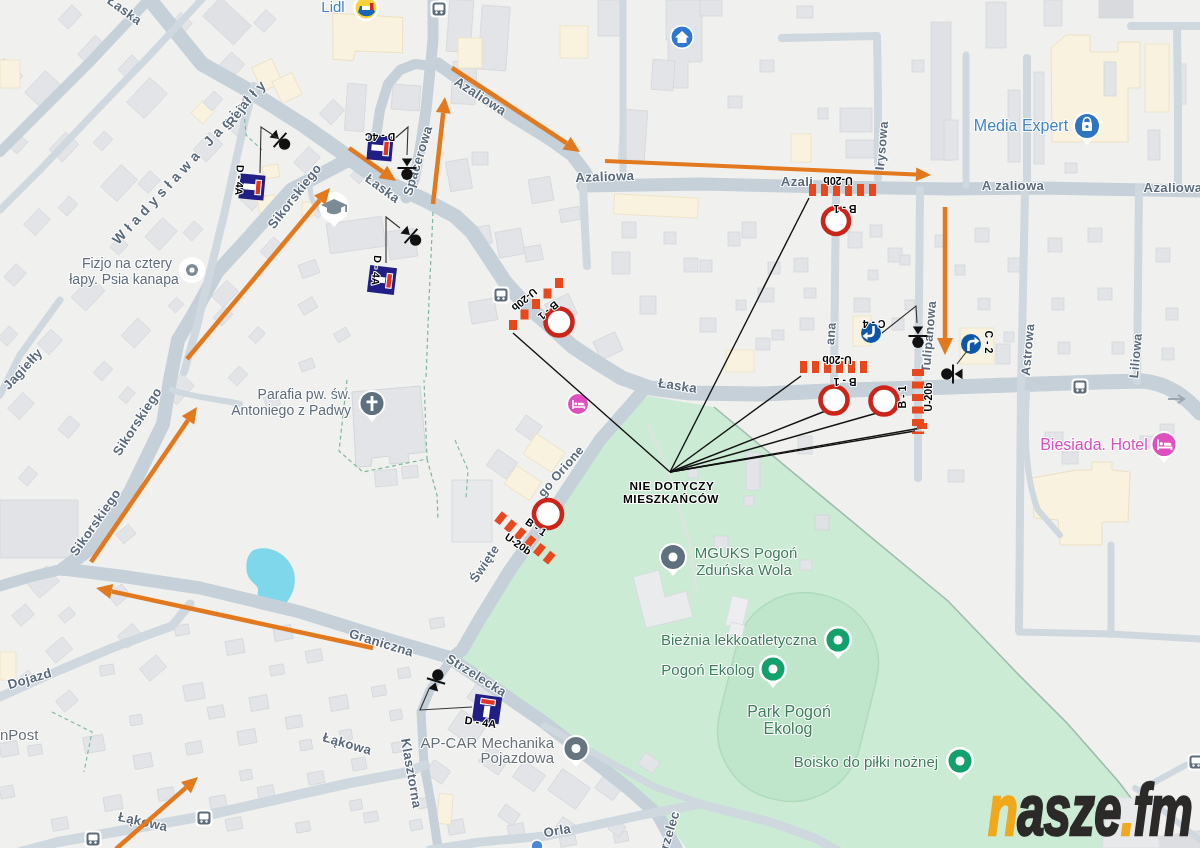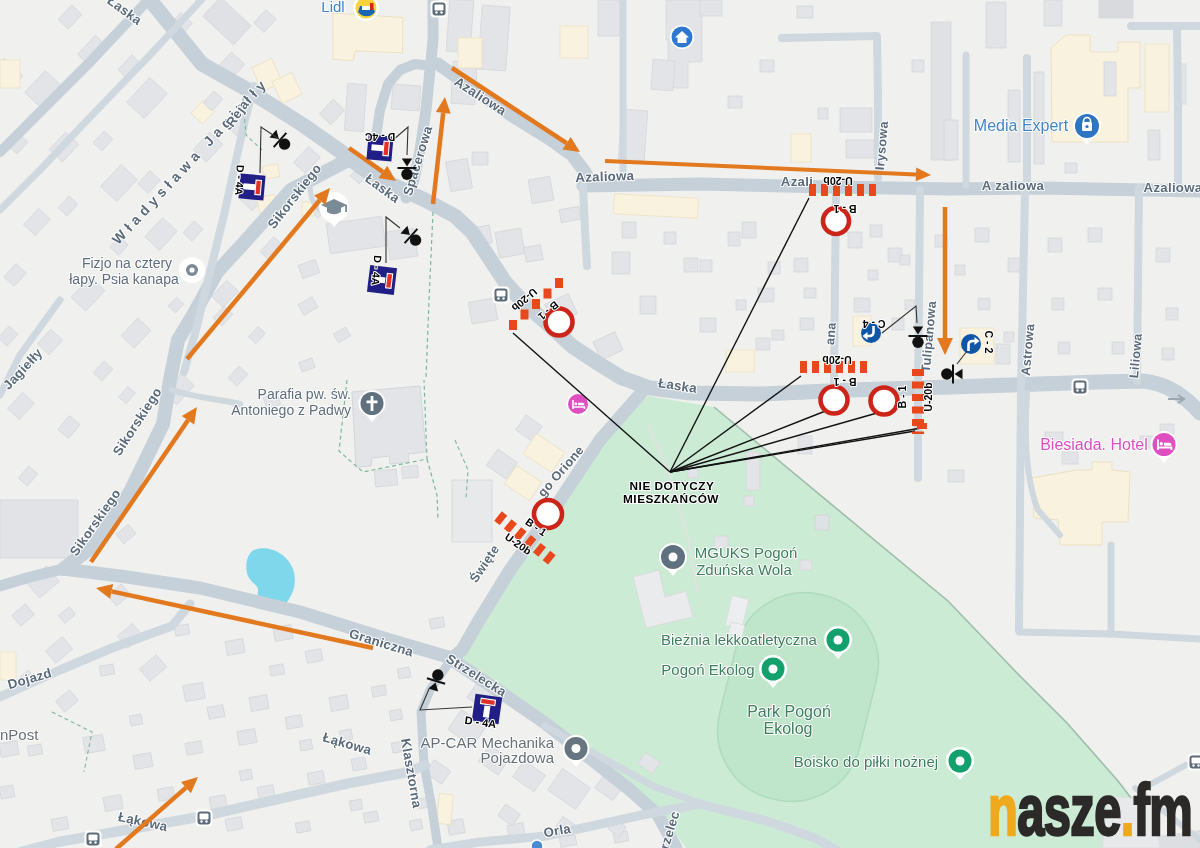--- a/index.html
+++ b/index.html
@@ -805,15 +805,15 @@
 <text x="516" y="547" transform="rotate(35 516 547)" font-size="10.6" fill="#000" font-weight="700" class="halo2" text-anchor="middle">U-20b</text>
 
 <text x="874" y="320" transform="rotate(180 874 320)" font-size="10.5" fill="#000" font-weight="700" class="halo2" text-anchor="middle">C - 4</text>
 
 <text x="985" y="342" transform="rotate(90 985 342)" font-size="10.5" fill="#000" font-weight="700" class="halo2" text-anchor="middle">C - 2</text>
 
 <text x="672" y="490" font-size="11.8" font-weight="700" fill="#000" class="halo2" text-anchor="middle" letter-spacing="0.5">NIE DOTYCZY</text>
 <text x="671" y="503" font-size="11.8" font-weight="700" fill="#000" class="halo2" text-anchor="middle" letter-spacing="0.5">MIESZKAŃCÓW</text>
 </svg>
 
-<div style="position:absolute;left:988px;top:780px;width:212px;height:60px;overflow:visible;">
+<div style="position:absolute;left:988px;top:780px;width:212px;height:60px;overflow:visible;font-style:italic;">
     <div style="font-size:72px;font-weight:700;-webkit-text-stroke:2.5px currentColor;transform:scale(0.68,1);transform-origin:0 0;white-space:nowrap;line-height:60px;letter-spacing:-1px;"><span style="color:#f0a81c;">n</span><span style="color:#2b2a28;">asze</span><span style="color:#f0a81c;">.</span><span style="color:#2b2a28;">fm</span></div>
   </div>
 
 </body></html>

